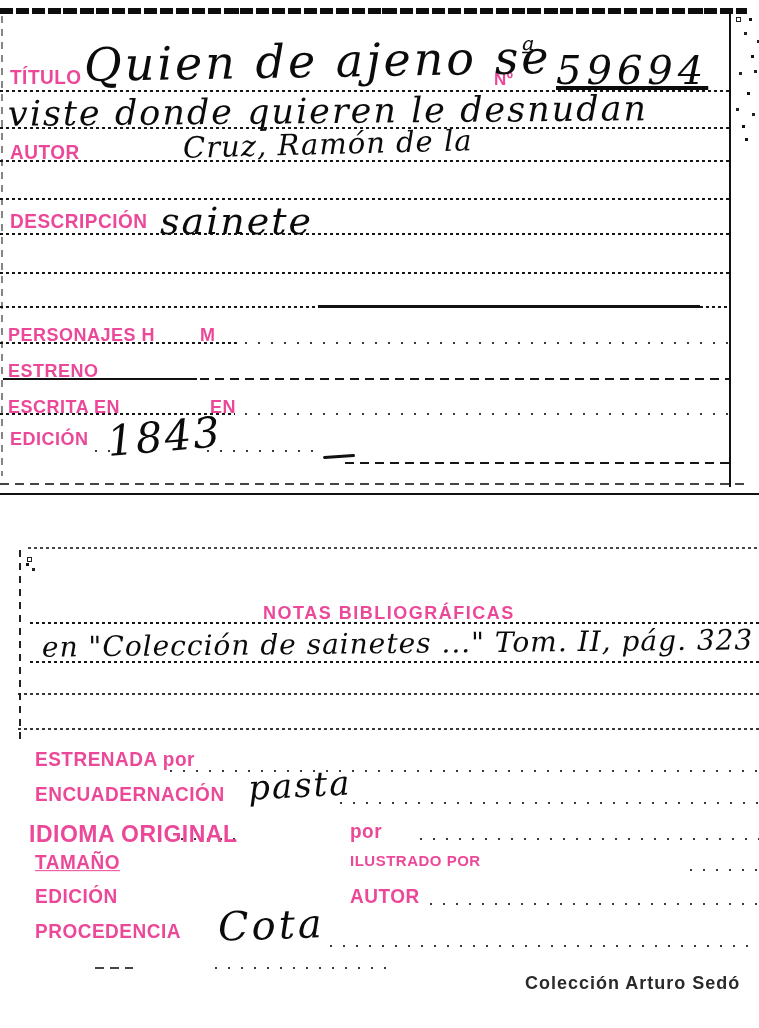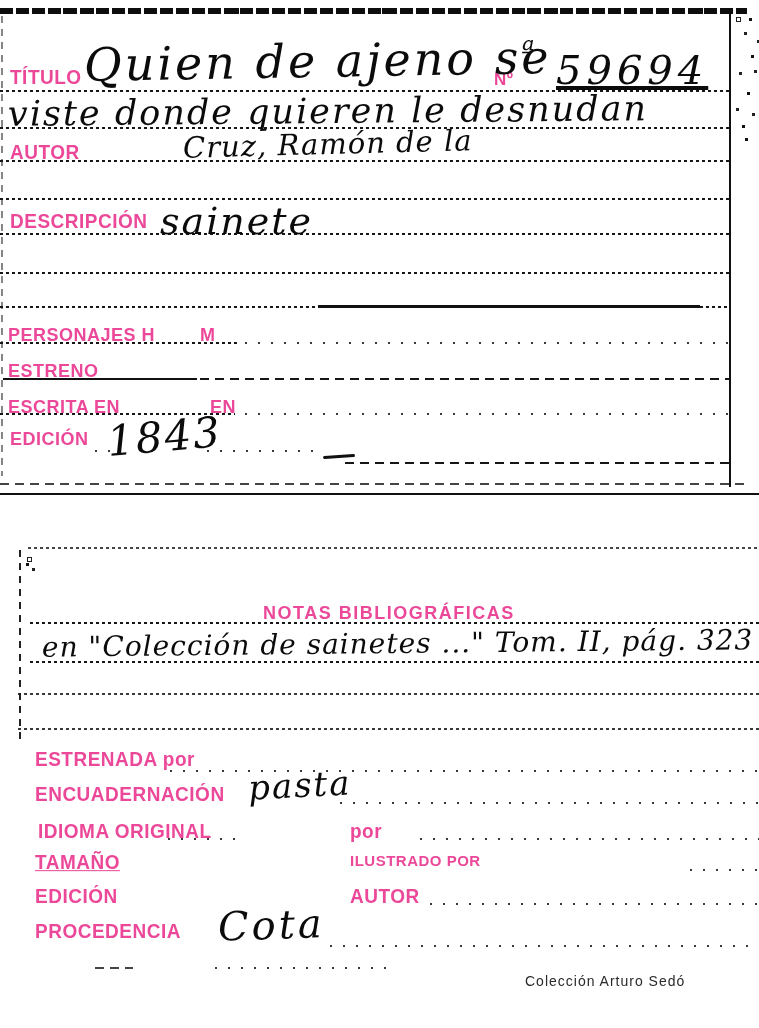--- a/index.html
+++ b/index.html
@@ -100,27 +100,27 @@
     <div class="line dashes" style="left:95px;top:967px;width:38px;opacity:.8;"></div>
     <div class="line sparse" style="left:215px;top:967px;width:175px;"></div>
 
     <div class="hand" style="left:42px;top:630px;font-size:28px;letter-spacing:1px;transform:rotate(-.6deg);">en "Colección de sainetes ..." Tom. II, pág. 323</div>
 
     <div class="label" style="left:35px;top:749px;font-size:19px;">
       <span>ESTRENADA</span>
       <span style="text-transform:none;letter-spacing:.5px;">por</span>
     </div>
     <div class="label" style="left:35px;top:784px;font-size:19px;">ENCUADERNACIÓN</div>
-    <div class="label" style="left:38px;top:821px;font-size:19px;">IDIOMA ORIGINAL</div>
+    <div class="label" style="left:29px;top:821px;font-size:23px;">IDIOMA ORIGINAL</div>
     <div class="label" style="left:350px;top:821px;font-size:19px;letter-spacing:.5px;">por</div>
     <div class="label" style="left:35px;top:852px;font-size:19px;text-decoration:underline;">TAMAÑO</div>
     <div class="label" style="left:350px;top:852px;font-size:15px;">ILUSTRADO POR</div>
     <div class="label" style="left:35px;top:886px;font-size:19px;">EDICIÓN</div>
     <div class="label" style="left:350px;top:886px;font-size:19px;">AUTOR</div>
     <div class="label" style="left:35px;top:921px;font-size:19px;">PROCEDENCIA</div>
 
     <div class="hand" style="left:248px;top:768px;font-size:34px;letter-spacing:2px;transform:rotate(-3deg);">pasta</div>
     <div class="hand" style="left:218px;top:905px;font-size:40px;letter-spacing:3px;transform:rotate(-2deg);">Cota</div>
 
-    <div class="label" style="left:525px;top:973px;font-size:14px;font-weight:400;letter-spacing:1px;color:#2a2a2a;">Colección Arturo Sedó</div>
+    <div class="label" style="left:525px;top:973px;font-size:18px;font-weight:700;letter-spacing:1px;color:#2a2a2a;">Colección Arturo Sedó</div>
   </div>
 
 </div>
 
 </body></html>

